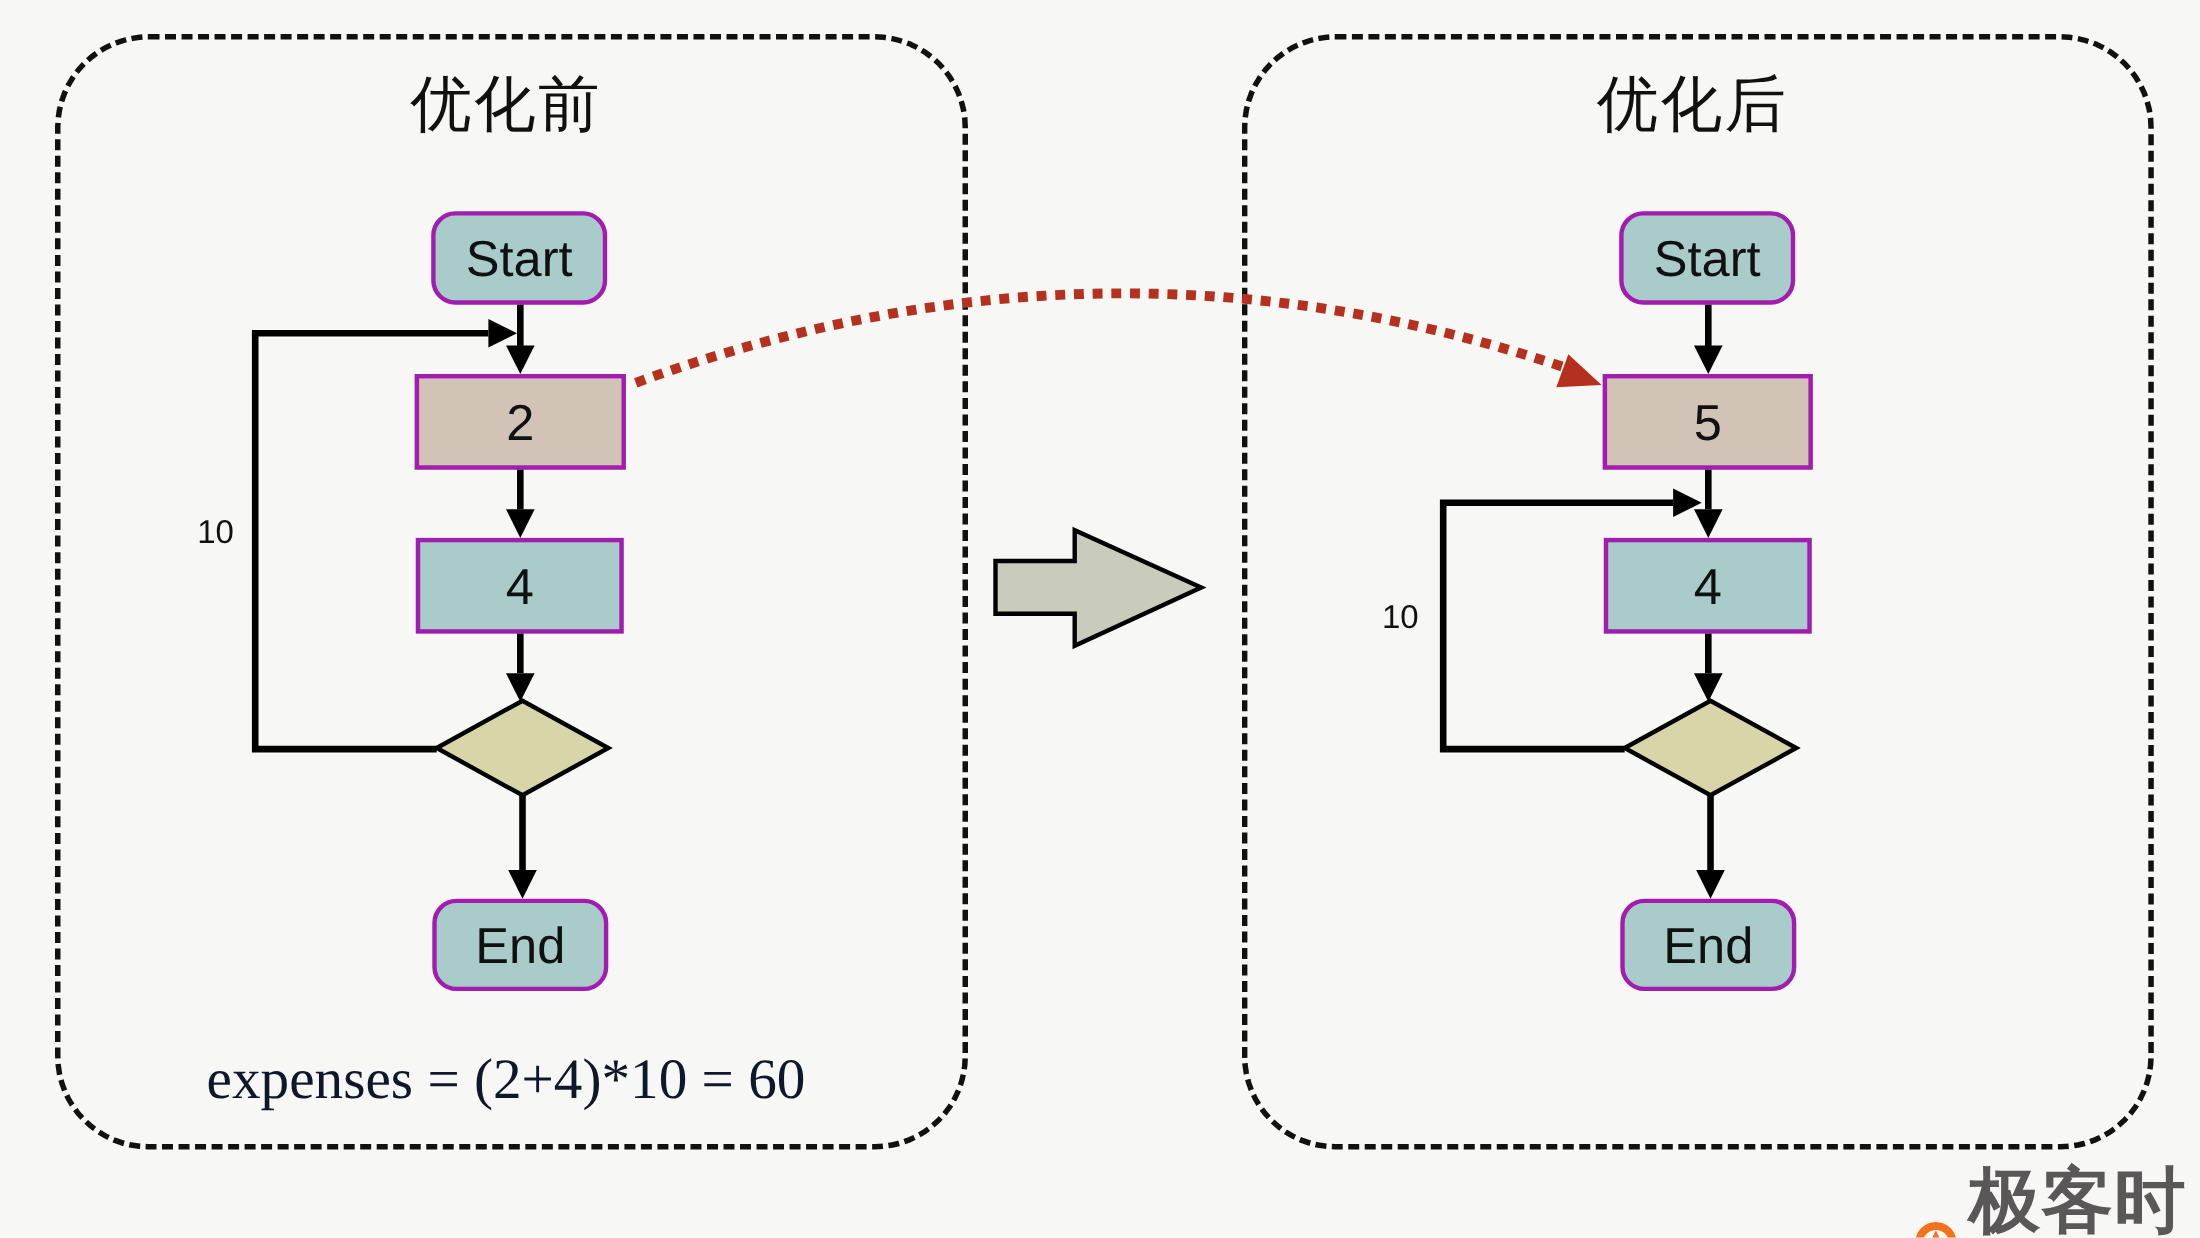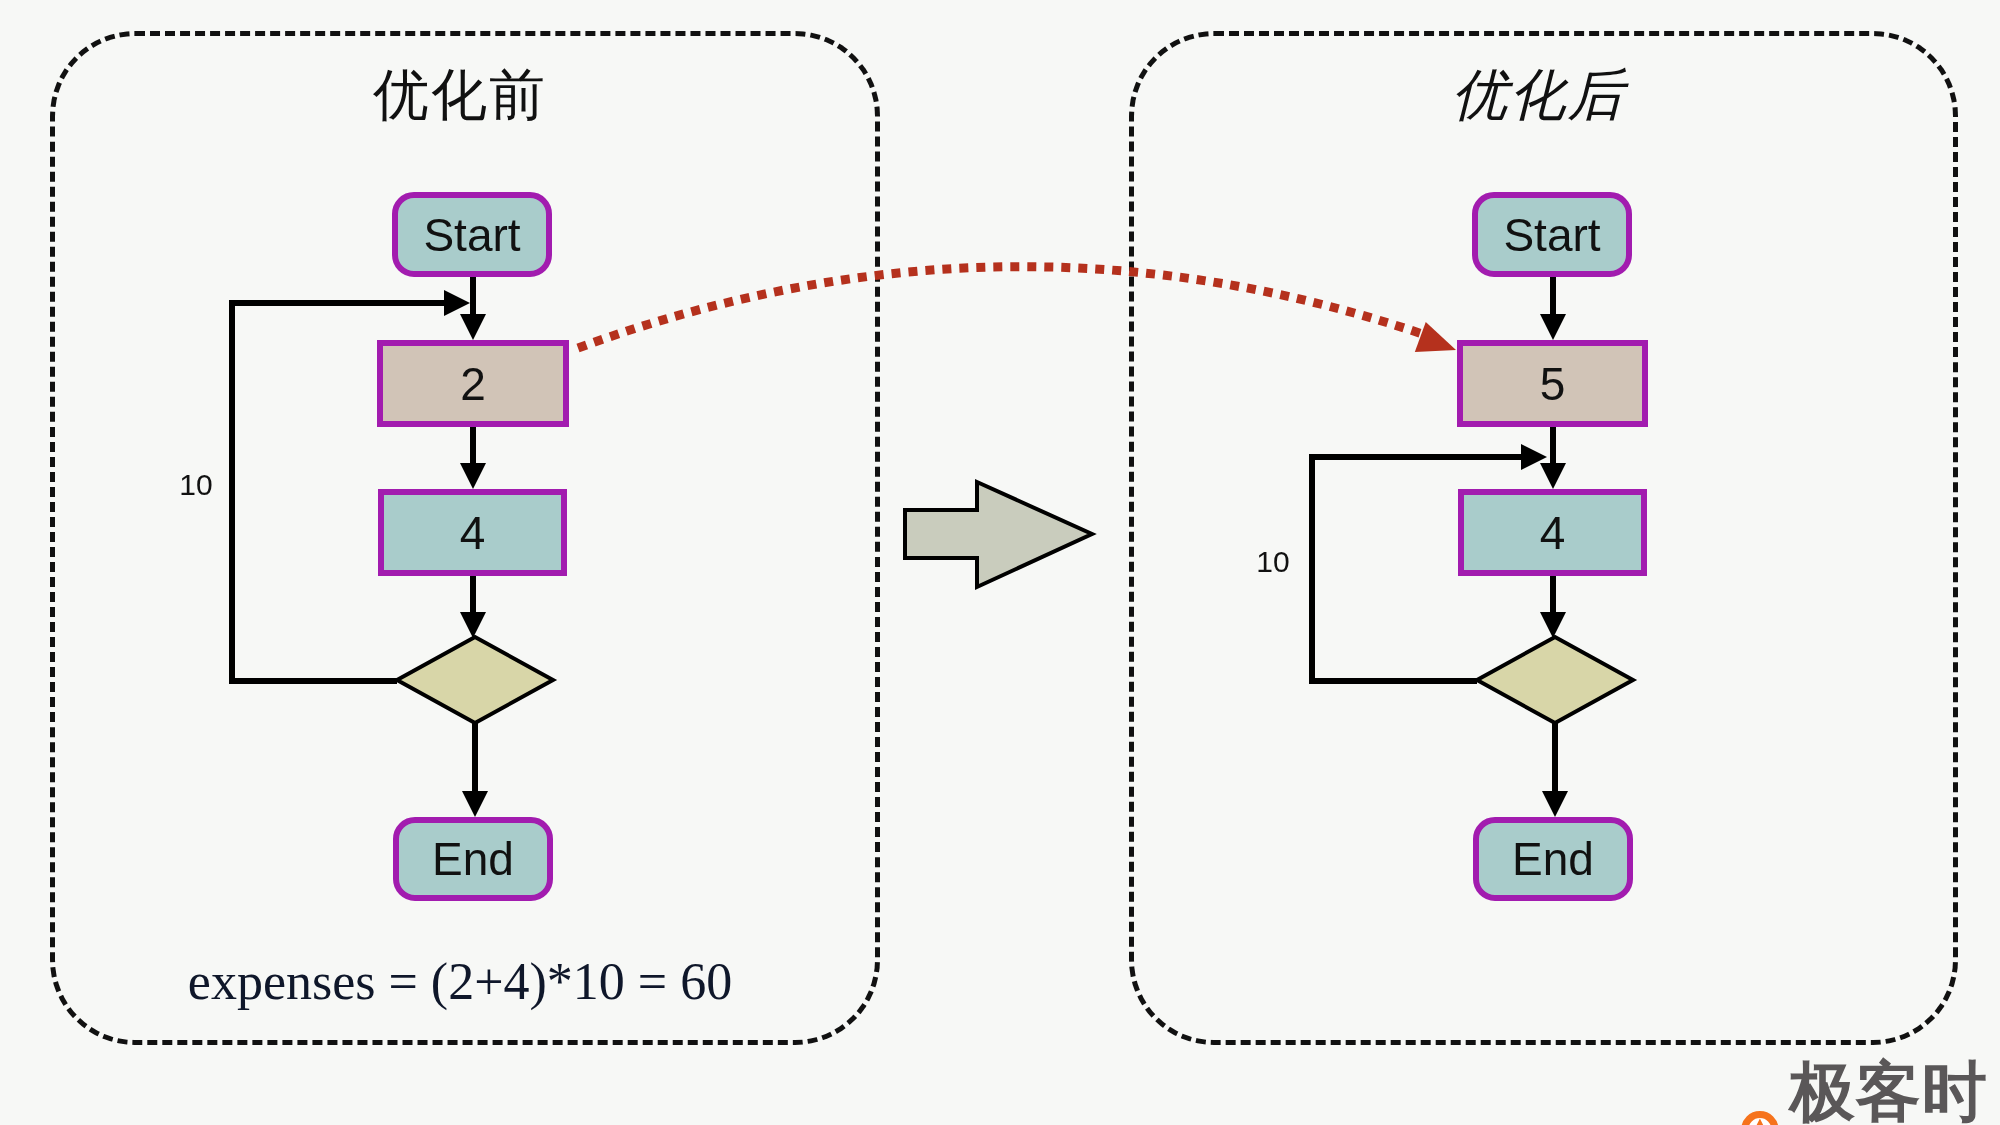--- a/index.html
+++ b/index.html
@@ -5,21 +5,21 @@
   html,body{margin:0;padding:0;}
   body{font-family:"Liberation Sans",sans-serif;}
   #canvas{position:relative;width:2000px;height:1125px;background:var(--color-canvas_bg,#f7f8f6);overflow:hidden;}
 
   .panel{position:absolute;border:5px dashed var(--color-panel_border,#111);border-radius:85px;background:transparent;}
   #panel-before{left:50px;top:31px;width:820px;height:1004px;}
   #panel-after{left:1129px;top:31px;width:819px;height:1004px;}
 
   .panel-title{position:absolute;width:100%;top:58px;text-align:center;font-size:56px;color:#111;letter-spacing:2px;}
 
-  .node{position:absolute;display:flex;align-items:center;justify-content:center;box-sizing:border-box;border:6px solid #a21caf;color:#111;}
+  .node{position:absolute;display:flex;align-items:center;justify-content:center;box-sizing:border-box;border:4px solid #a21caf;color:#111;}
   .terminal{border-radius:22px;background:var(--color-terminal_fill,#a9cccb);font-size:46px;}
   .proc{font-size:46px;}
   .proc.tan{background:var(--color-process_tan,#d1c4b7);}
   .proc.teal{background:var(--color-process_teal,#a9cccb);}
 
   .loop-label{position:absolute;width:72px;text-align:center;font-size:30px;color:#111;}
   .formula{position:absolute;width:820px;text-align:center;font-family:"Liberation Serif",serif;font-size:52px;color:#0f172a;}
 
   #overlay{position:absolute;left:0;top:0;width:2000px;height:1125px;}
   .connector{stroke:var(--color-connector,#000);stroke-width:6;fill:none;}
@@ -34,21 +34,21 @@
 </style>
 </head>
 <body>
 
 <div id="canvas">
 
   <div class="panel" id="panel-before"></div>
   <div class="panel" id="panel-after"></div>
 
   <div class="panel-title" style="left:50px;width:820px;">优化前</div>
-  <div class="panel-title" style="left:1129px;width:819px;font-style:italic;">优化后</div>
+  <div class="panel-title" style="left:1129px;width:819px;">优化后</div>
 
   <div class="node terminal" style="left:392px;top:192px;width:160px;height:85px;">Start</div>
   <div class="node proc tan" style="left:377px;top:340px;width:192px;height:87px;">2</div>
   <div class="node proc teal" style="left:378px;top:489px;width:189px;height:87px;">4</div>
   <div class="node terminal" style="left:393px;top:817px;width:160px;height:84px;">End</div>
   <div class="loop-label" style="left:160px;top:468px;">10</div>
   <div class="formula" style="left:50px;top:952px;">expenses = (2+4)*10 = 60</div>
 
   <div class="node terminal" style="left:1472px;top:192px;width:160px;height:85px;">Start</div>
   <div class="node proc tan" style="left:1457px;top:340px;width:191px;height:87px;">5</div>

